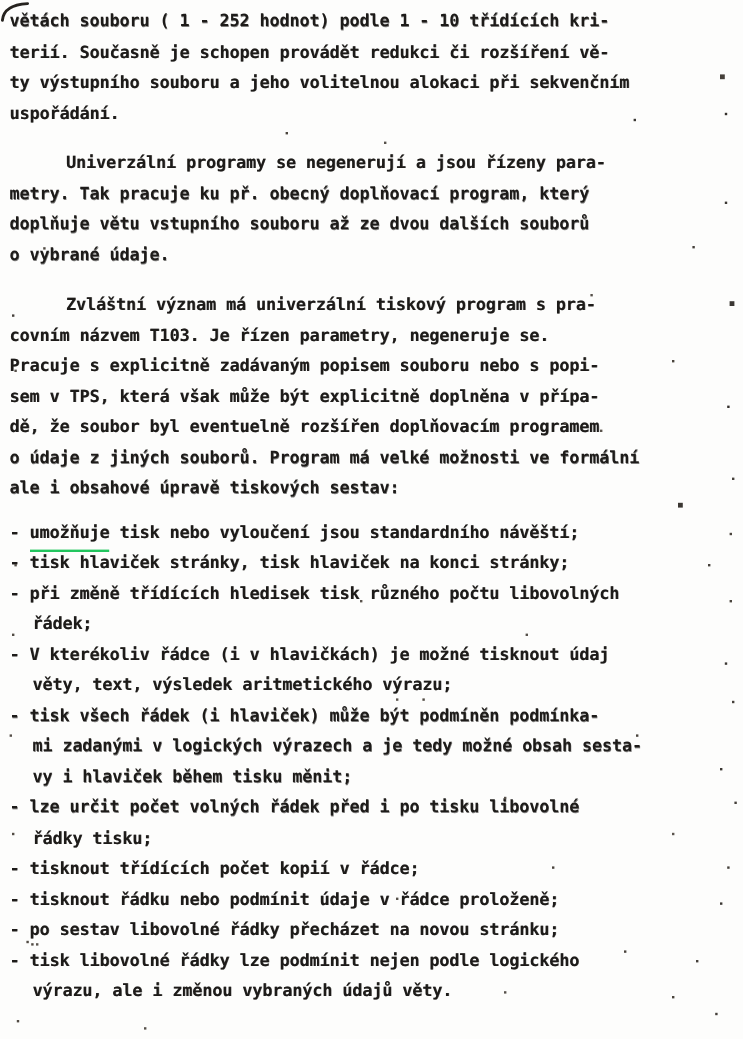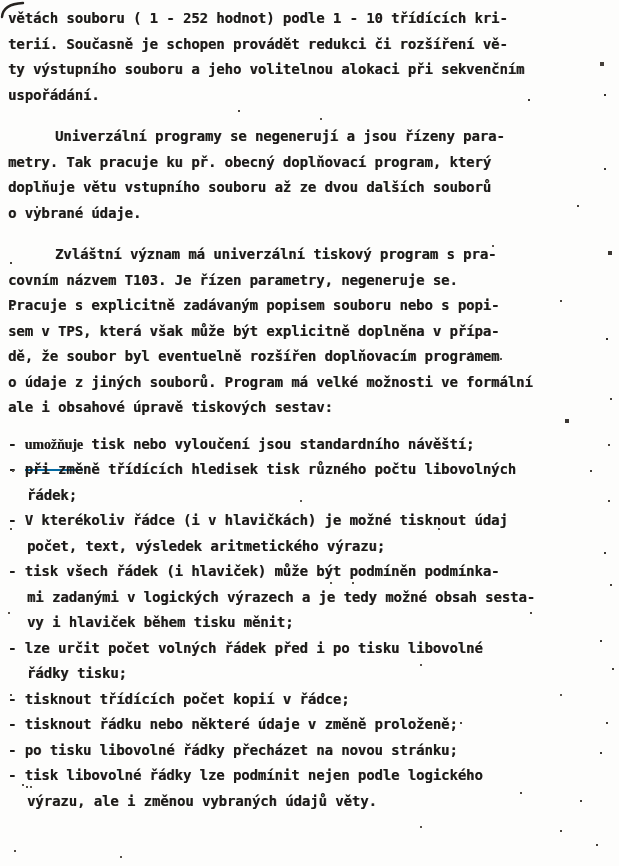--- a/index.html
+++ b/index.html
@@ -28,23 +28,22 @@
     white-space: pre-line;
   }
   .para.indent { text-indent: 47px; margin-top: 16px; }
   .list { margin-top: 10px; }
   .li {
     white-space: pre-line;
     padding-left: 19px;
     text-indent: -19px;
   }
   .u {
-    border-bottom: 2px solid #0369a1;
-    padding-bottom: 17px;
-    font-family: Liberation Serif, serif;
+    border-bottom: 2px solid #22c55e;
+    padding-bottom: 6px;
   }
   .pen-mark {
     position: absolute;
     top: 0; left: 0;
     z-index: 2;
   }
   .specks {
     position: absolute;
     top: 0; left: 0;
     width: 2px; height: 2px;
@@ -96,29 +95,30 @@
 Pracuje s explicitně zadávaným popisem souboru nebo s popi-
 sem v TPS, která však může být explicitně doplněna v přípa-
 dě, že soubor byl eventuelně rozšířen doplňovacím programem
 o údaje z jiných souborů. Program má velké možnosti ve formální
 ale i obsahové úpravě tiskových sestav:</p>
 
   <div class="list">
 
     <div class="li"><span>- </span><span class="u">umožňuje</span><span> tisk nebo vyloučení jsou standardního návěští;</span></div>
 
+    <div class="li">- tisk hlaviček stránky, tisk hlaviček na konci stránky;</div>
     <div class="li">- při změně třídících hledisek tisk různého počtu libovolných
 řádek;</div>
     <div class="li">- V kterékoliv řádce (i v hlavičkách) je možné tisknout údaj
-počet, text, výsledek aritmetického výrazu;</div>
+věty, text, výsledek aritmetického výrazu;</div>
     <div class="li">- tisk všech řádek (i hlaviček) může být podmíněn podmínka-
 mi zadanými v logických výrazech a je tedy možné obsah sesta-
 vy i hlaviček během tisku měnit;</div>
     <div class="li">- lze určit počet volných řádek před i po tisku libovolné
 řádky tisku;</div>
     <div class="li">- tisknout třídících počet kopií v řádce;</div>
-    <div class="li">- tisknout řádku nebo některé údaje v změně proloženě;</div>
-    <div class="li">- po tisku libovolné řádky přecházet na novou stránku;</div>
+    <div class="li">- tisknout řádku nebo podmínit údaje v řádce proloženě;</div>
+    <div class="li">- po sestav libovolné řádky přecházet na novou stránku;</div>
     <div class="li">- tisk libovolné řádky lze podmínit nejen podle logického
 výrazu, ale i změnou vybraných údajů věty.</div>
 
   </div>
 </div>
 
 </body></html>

